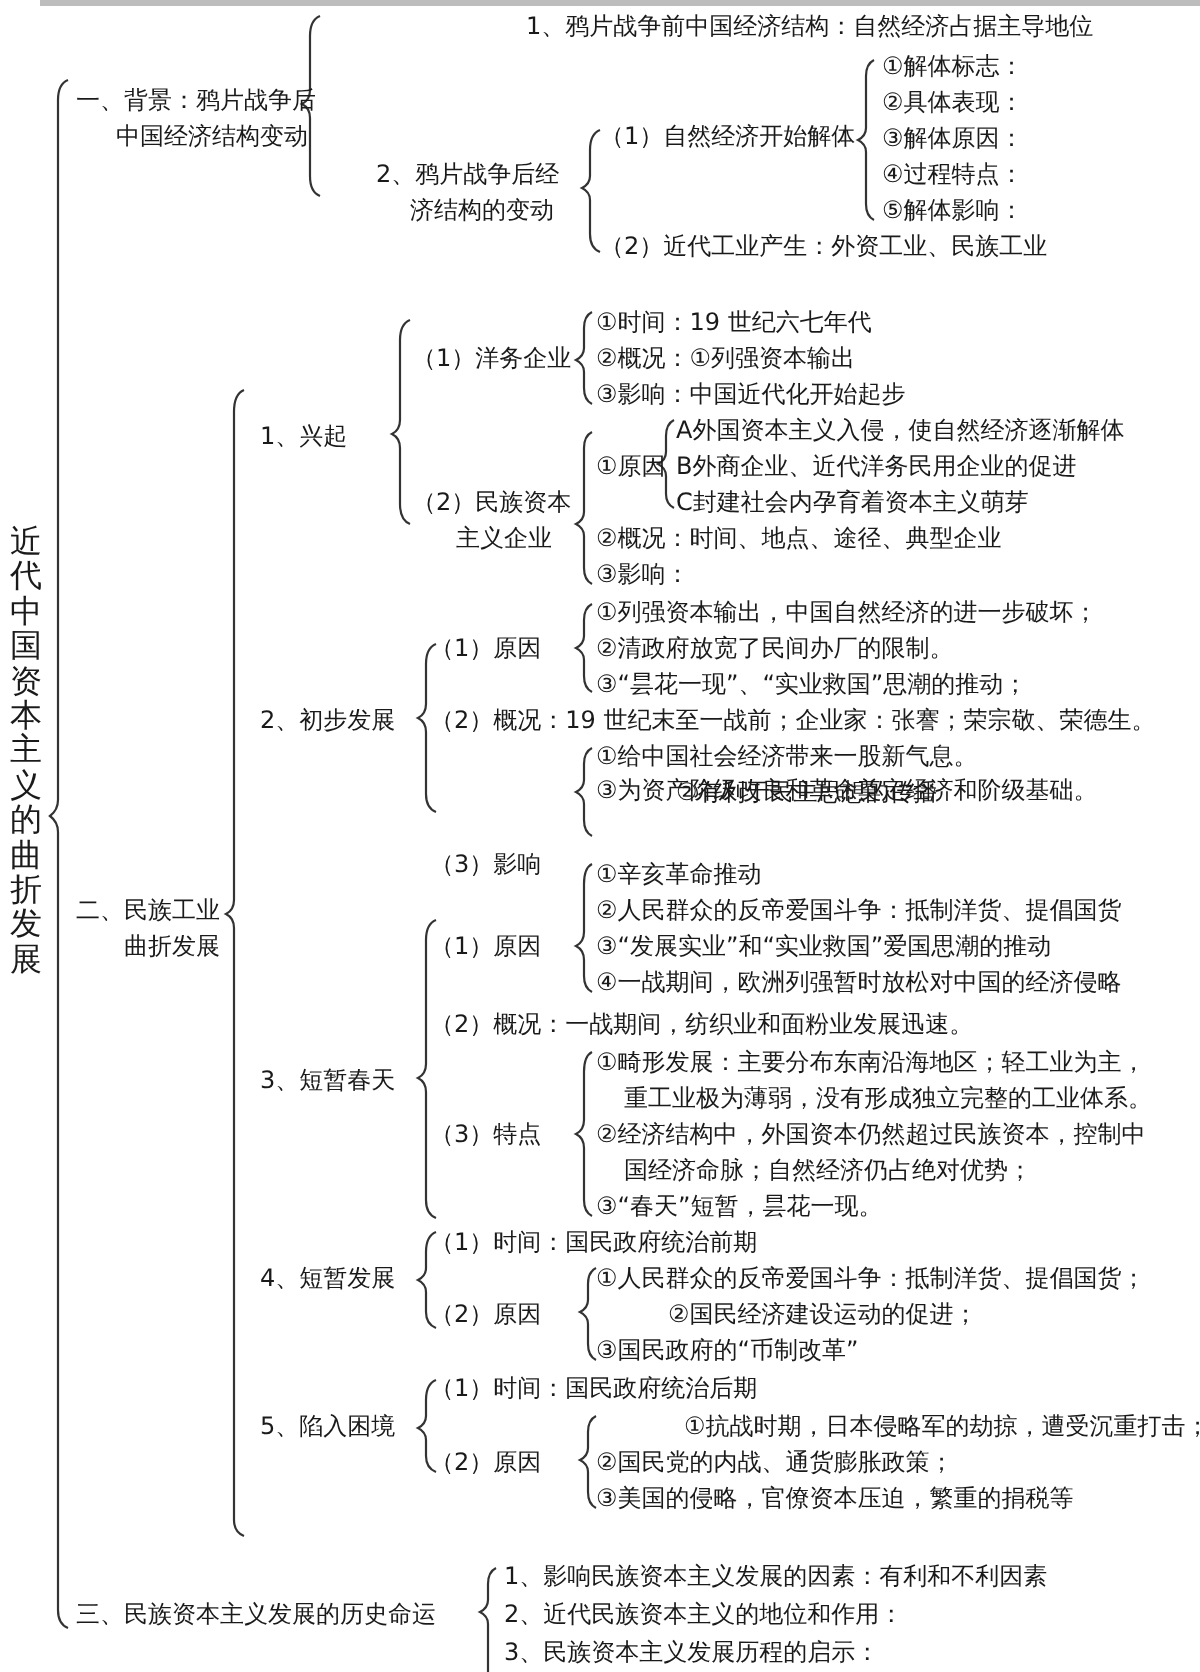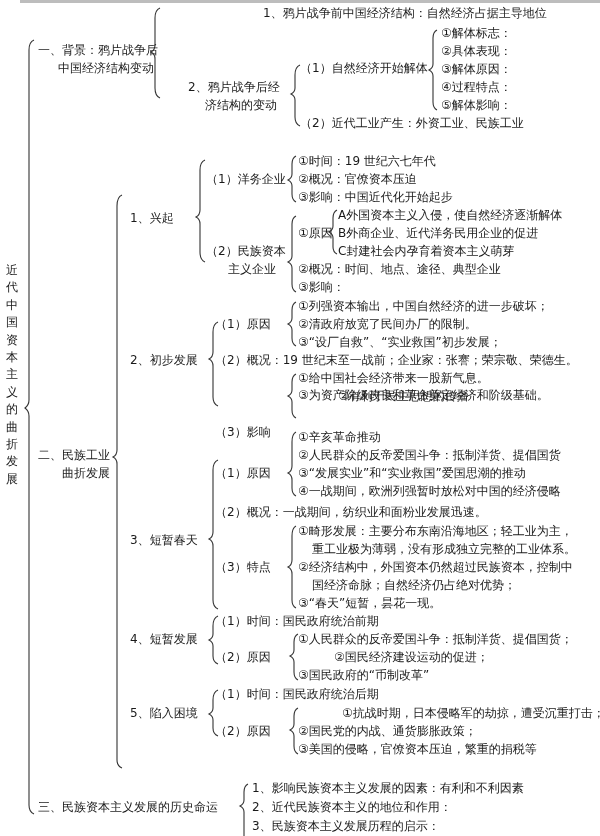--- a/index.html
+++ b/index.html
@@ -1,20 +1,20 @@
 <!DOCTYPE html>
 <html><head>
 <meta charset="utf-8">
 <style>
   html,body{margin:0;padding:0;background:#fff;}
   #canvas{position:relative;width:600px;height:836px;overflow:hidden;background:#fff;
     font-family:"DejaVu Sans","Liberation Sans",sans-serif;font-size:12px;color:#1a1a1a;}
   .topbar{position:absolute;left:20px;top:0;width:580px;height:3px;background:#bdbdbd;}
   .t{position:absolute;white-space:nowrap;line-height:14px;font-size:12px;}
-  .vt{position:absolute;left:5px;top:262px;width:14px;font-size:12px;line-height:17.4px;text-align:center;white-space:normal;word-break:break-all;}
+  .vt{position:absolute;left:5px;top:262px;width:14px;font-size:16px;line-height:17.4px;text-align:center;white-space:normal;word-break:break-all;}
   svg.br{position:absolute;left:0;top:0;width:600px;height:836px;pointer-events:none;}
   svg.br path{fill:none;stroke:#333;stroke-width:1.1;}
 </style>
 </head>
 <body>
 
 <div id="canvas">
   <div class="topbar"></div>
 
   <div class="vt">近代中国资本主义的曲折发展</div>
@@ -70,35 +70,35 @@
       <div class="t" style="left: 441px; top: 80px;">④过程特点：</div>
       <div class="t" style="left: 441px; top: 98px;">⑤解体影响：</div>
       <div class="t" style="left: 38px; top: 43px;">一、背景：鸦片战争后</div>
       <div class="t" style="left: 58px; top: 61px;">中国经济结构变动</div>
       <div class="t" style="left: 300px; top: 61px;">（1）自然经济开始解体</div>
       <div class="t" style="left: 188px; top: 80px;">2、鸦片战争后经</div>
       <div class="t" style="left: 205px; top: 98px;">济结构的变动</div>
       <div class="t" style="left: 300px; top: 116px;">（2）近代工业产生：外资工业、民族工业</div>
       <div class="t" style="left: 298px; top: 154px;">①时间：19 世纪六七年代</div>
       <div class="t" style="left: 206px; top: 172px;">（1）洋务企业</div>
-      <div class="t" style="left: 298px; top: 172px;">②概况：官僚资本压迫</div>
+      <div class="t" style="left: 298px; top: 172px;">②概况：①列强资本输出</div>
       <div class="t" style="left: 298px; top: 190px;">③影响：中国近代化开始起步</div>
       <div class="t" style="left: 130px; top: 211px;">1、兴起</div>
       <div class="t" style="left: 338px; top: 208px;">A外国资本主义入侵，使自然经济逐渐解体</div>
       <div class="t" style="left: 298px; top: 226px;">①原因</div>
       <div class="t" style="left: 338px; top: 226px;">B外商企业、近代洋务民用企业的促进</div>
       <div class="t" style="left: 338px; top: 244px;">C封建社会内孕育着资本主义萌芽</div>
       <div class="t" style="left: 206px; top: 244px;">（2）民族资本</div>
       <div class="t" style="left: 228px; top: 262px;">主义企业</div>
       <div class="t" style="left: 298px; top: 262px;">②概况：时间、地点、途径、典型企业</div>
       <div class="t" style="left: 298px; top: 280px;">③影响：</div>
       <div class="t" style="left: 298px; top: 299px;">①列强资本输出，中国自然经济的进一步破坏；</div>
       <div class="t" style="left: 215px; top: 317px;">（1）原因</div>
       <div class="t" style="left: 298px; top: 317px;">②清政府放宽了民间办厂的限制。</div>
-      <div class="t" style="left: 298px; top: 335px;">③“设厂自救”、“实业救国”初步发展；</div>
+      <div class="t" style="left: 298px; top: 335px;">③“昙花一现”、“实业救国”思潮的推动；</div>
       <div class="t" style="left: 130px; top: 353px;">2、初步发展</div>
       <div class="t" style="left: 215px; top: 353px;">（2）概况：19 世纪末至一战前；企业家：张謇；荣宗敬、荣德生。</div>
       <div class="t" style="left: 298px; top: 371px;">①给中国社会经济带来一股新气息。</div>
       <div class="t" style="left: 215px; top: 389px; margin-top: 36px;">（3）影响</div>
       <div class="t" style="left: 298px; top: 389px; margin-left: 40px;">②有利于民主思想的传播</div>
       <div class="t" style="left: 298px; top: 388px;">③为资产阶级改良和革命奠定经济和阶级基础。</div>
       <div class="t" style="left: 298px; top: 430px;">①辛亥革命推动</div>
       <div class="t" style="left: 38px; top: 448px;">二、民族工业</div>
       <div class="t" style="left: 298px; top: 448px;">②人民群众的反帝爱国斗争：抵制洋货、提倡国货</div>
       <div class="t" style="left: 62px; top: 466px;">曲折发展</div>

